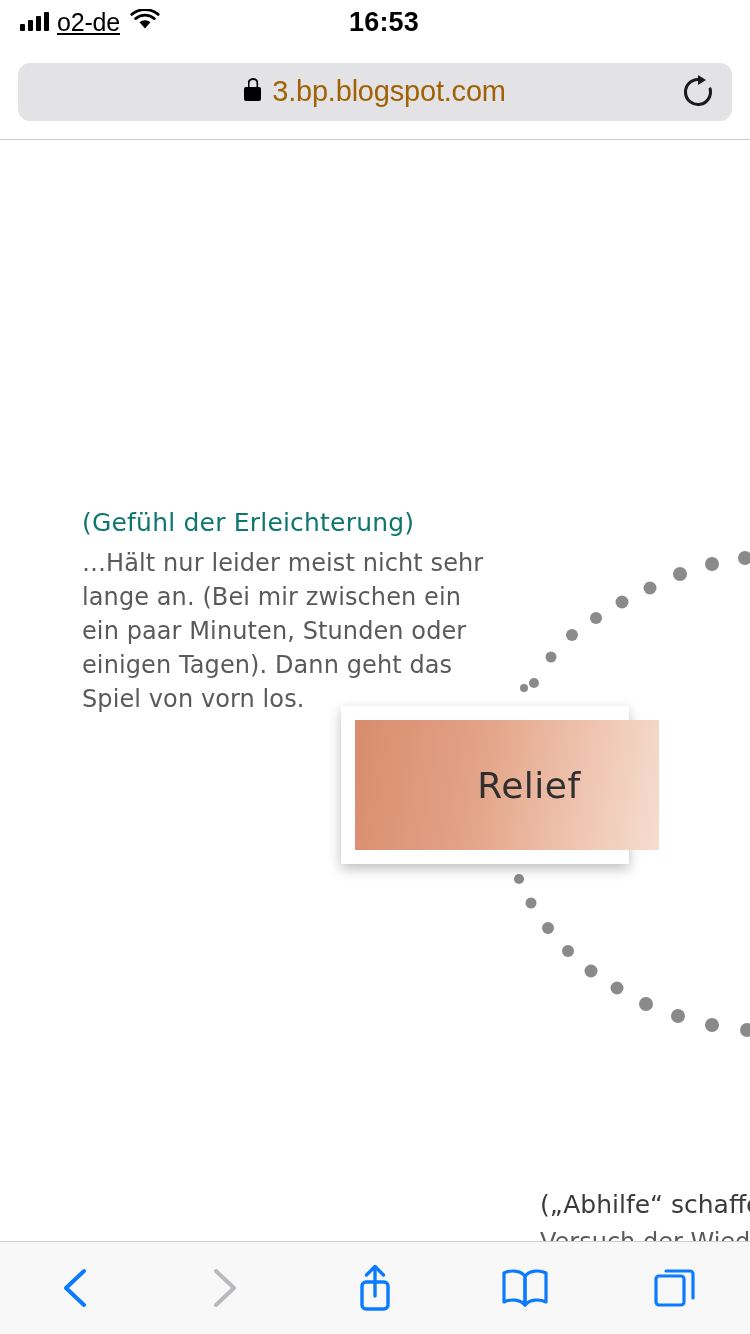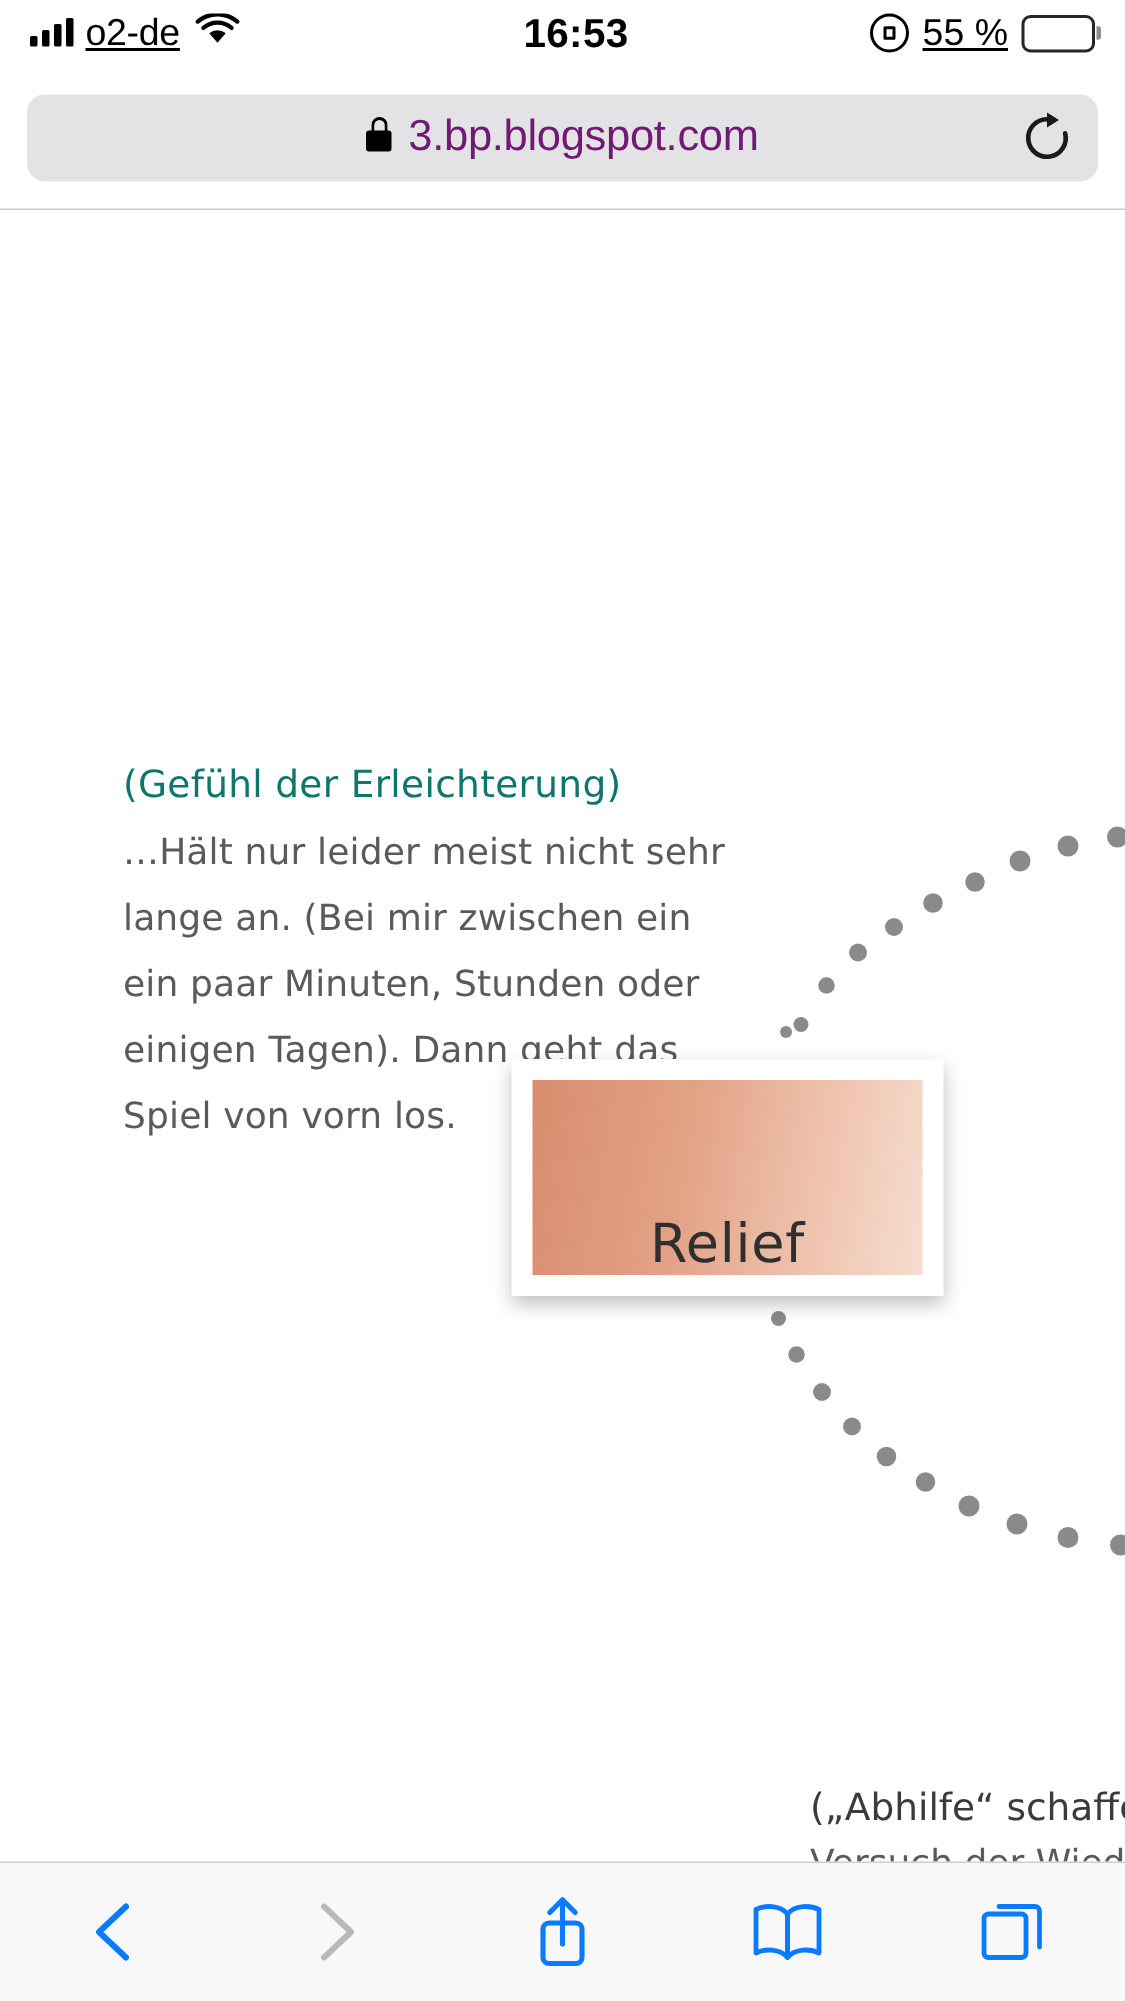--- a/index.html
+++ b/index.html
@@ -158,21 +158,21 @@
     top: -9px;
     width: 11px;
     height: 11px;
     border: 2.6px solid #000;
     border-bottom: none;
     border-radius: 6px 6px 0 0;
     box-sizing: border-box;
   }
   .url-text {
     font-size: 29px;
-    color: #701a75;
+    color: #a16207;
     letter-spacing: -0.2px;
   }
   .reload-btn {
     position: absolute;
     right: 16px;
     top: 50%;
     transform: translateY(-50%);
     width: 36px;
     height: 36px;
   }
@@ -207,43 +207,44 @@
     font-family: "DejaVu Sans", sans-serif;
   }
   .note-title {
     font-size: 25px;
     color: #0f766e;
     margin-bottom: 9px;
     letter-spacing: 0.2px;
   }
   .note-body {
     font-size: 24px;
-    line-height: 44px;
+    line-height: 34px;
     color: #5a5a5a;
     letter-spacing: 0.1px;
   }
 
   .relief-card {
     position: absolute;
     left: 341px;
     top: 566px;
     width: 288px;
     height: 158px;
     background: #ffffff;
     box-shadow: 0 5px 12px rgba(0,0,0,0.25);
     box-sizing: border-box;
     padding: 14px;
   }
   .relief-inner {
     width: 100%;
     height: 100%;
     background: linear-gradient(100deg, #d98c6e 0%, #e2a185 38%, #efc3ae 72%, #f6ddd0 100%);
     display: flex;
-    align-items: flex-end;
+    align-items: center;
     justify-content: center;
+    padding-left: 44px;
   }
   .relief-label {
     font-family: "DejaVu Sans", sans-serif;
     font-size: 36px;
     color: #2f2f2f;
     letter-spacing: 0.5px;
   }
 
   .bottom-note {
     position: absolute;
@@ -300,25 +301,20 @@
     <span class="carrier">o2-de</span>
     <span class="wifi-icon">
       <svg width="30" height="22" viewBox="0 0 30 22">
         <path d="M15 19.5 L9.5 13.2 a8.6 8.6 0 0 1 11 0 Z" fill="#000"></path>
         <path d="M5.6 9.6 a14.5 14.5 0 0 1 18.8 0" stroke="#000" stroke-width="2.8" fill="none" stroke-linecap="round"></path>
         <path d="M1.8 5.4 a20.5 20.5 0 0 1 26.4 0" stroke="#000" stroke-width="2.8" fill="none" stroke-linecap="round"></path>
       </svg>
     </span>
   </div>
   <div class="status-center">16:53</div>
-  <div class="status-right">
-    <span class="lock-rot"></span>
-    <span class="battery-pct">55 %</span>
-    <span class="battery"><span class="fill" style="width:78%"></span></span>
-  </div>
 </div>
 
 <div class="browser-toolbar">
   <div class="url-field">
     <span class="lock-glyph"></span>
     <span class="url-text" title="Suche oder Website-Namen eingeben">3.bp.blogspot.com</span>
     <span class="reload-btn">
       <svg width="36" height="36" viewBox="0 0 36 36">
         <path d="M18 5.5 a12.5 12.5 0 1 0 12.1 9.4" stroke="#1a1a1a" stroke-width="3.1" fill="none" stroke-linecap="round"></path>
         <path d="M18 1 L18 11 L26 6 Z" fill="#1a1a1a"></path>

